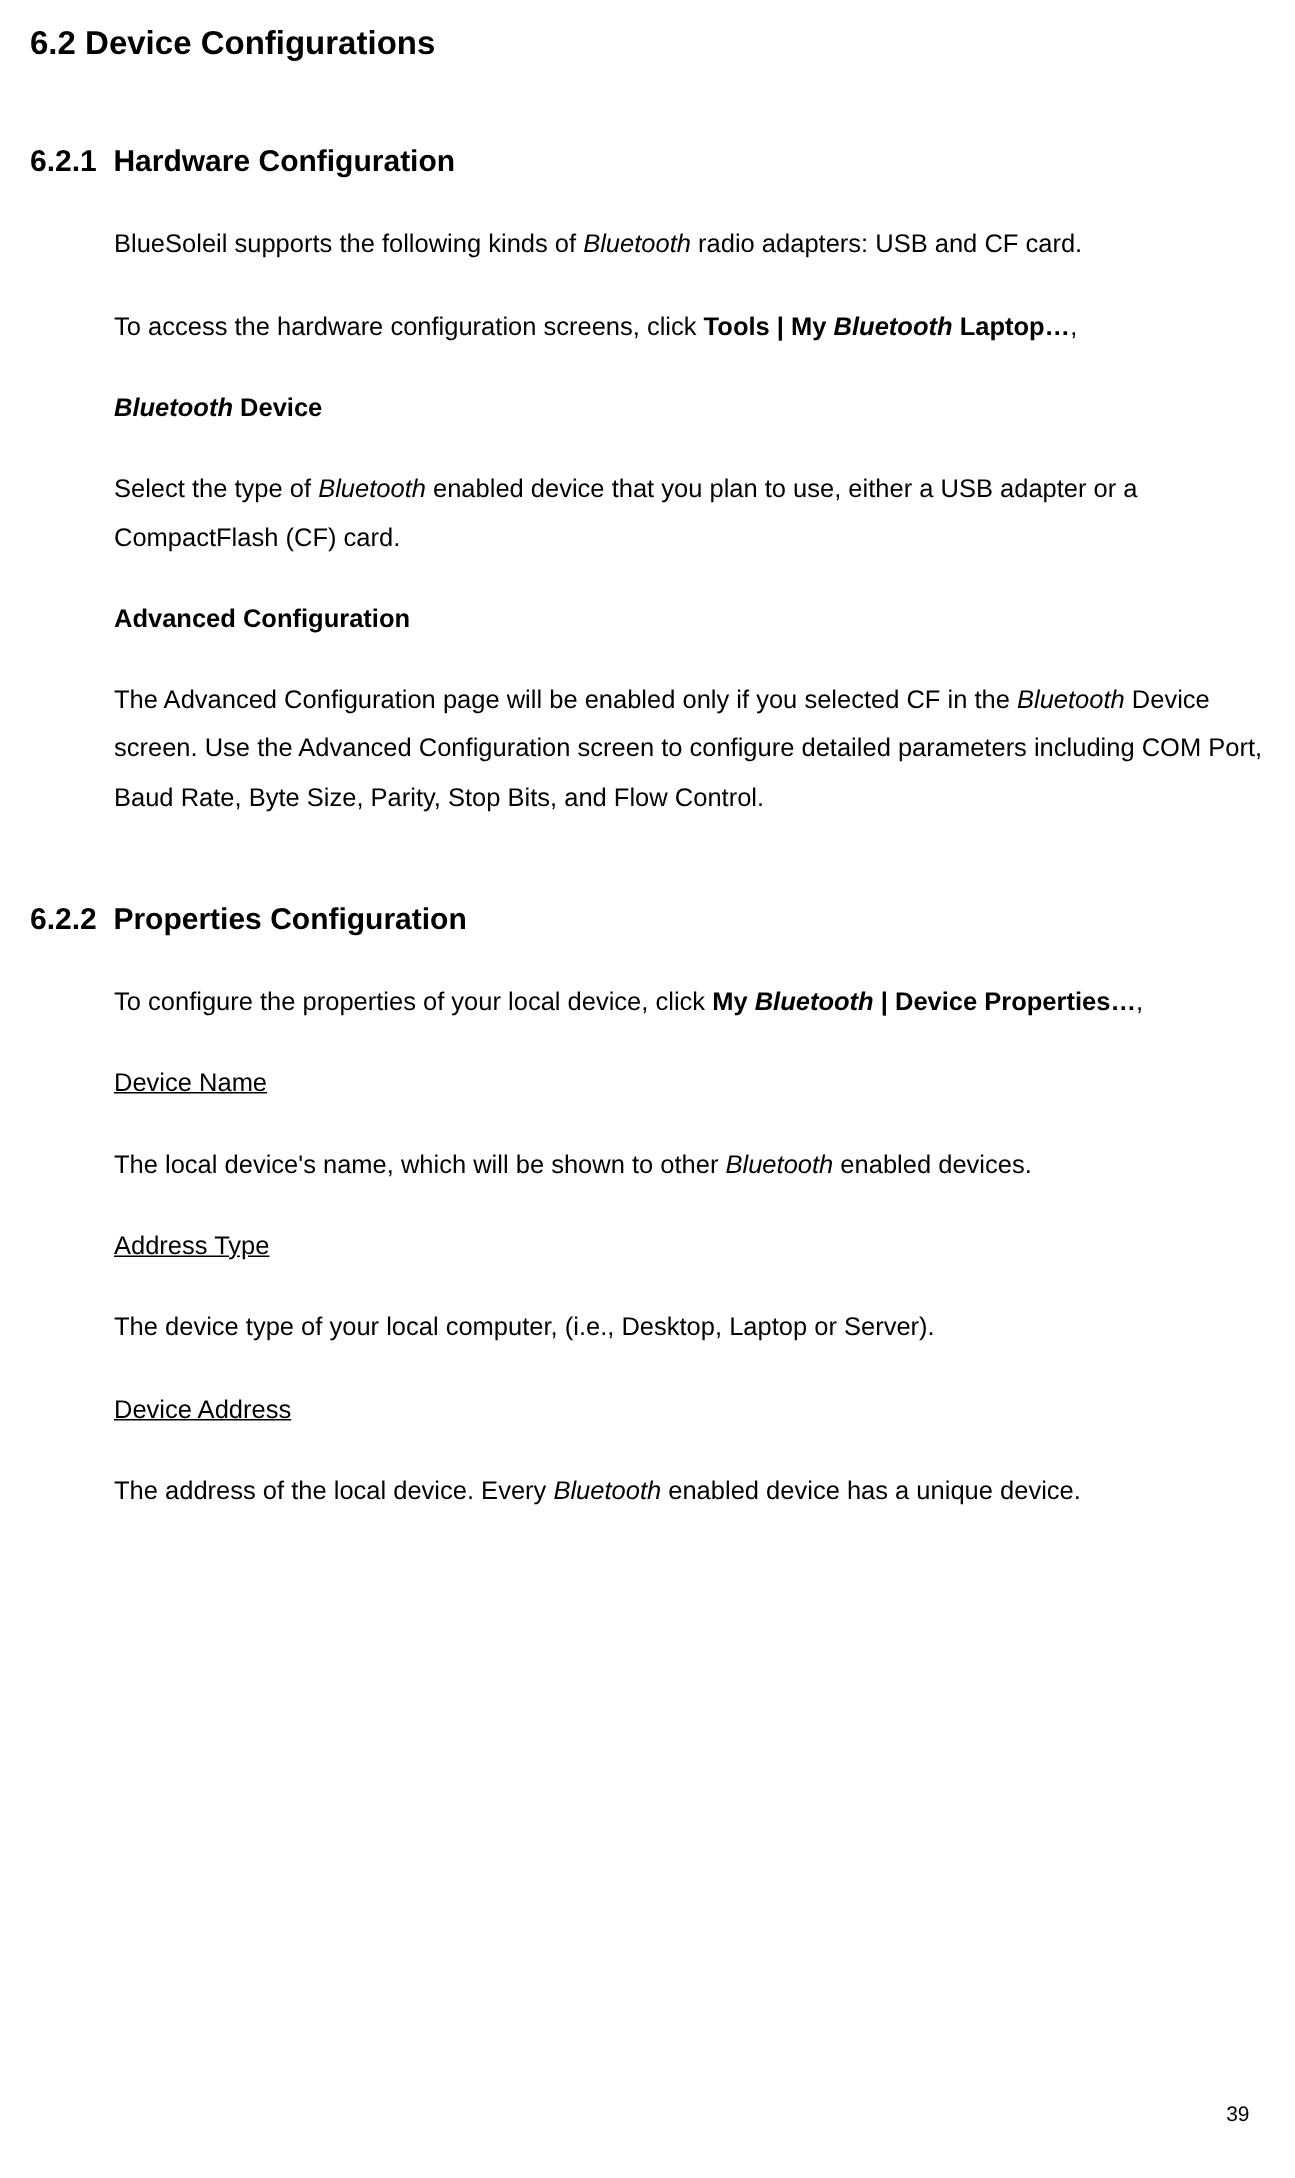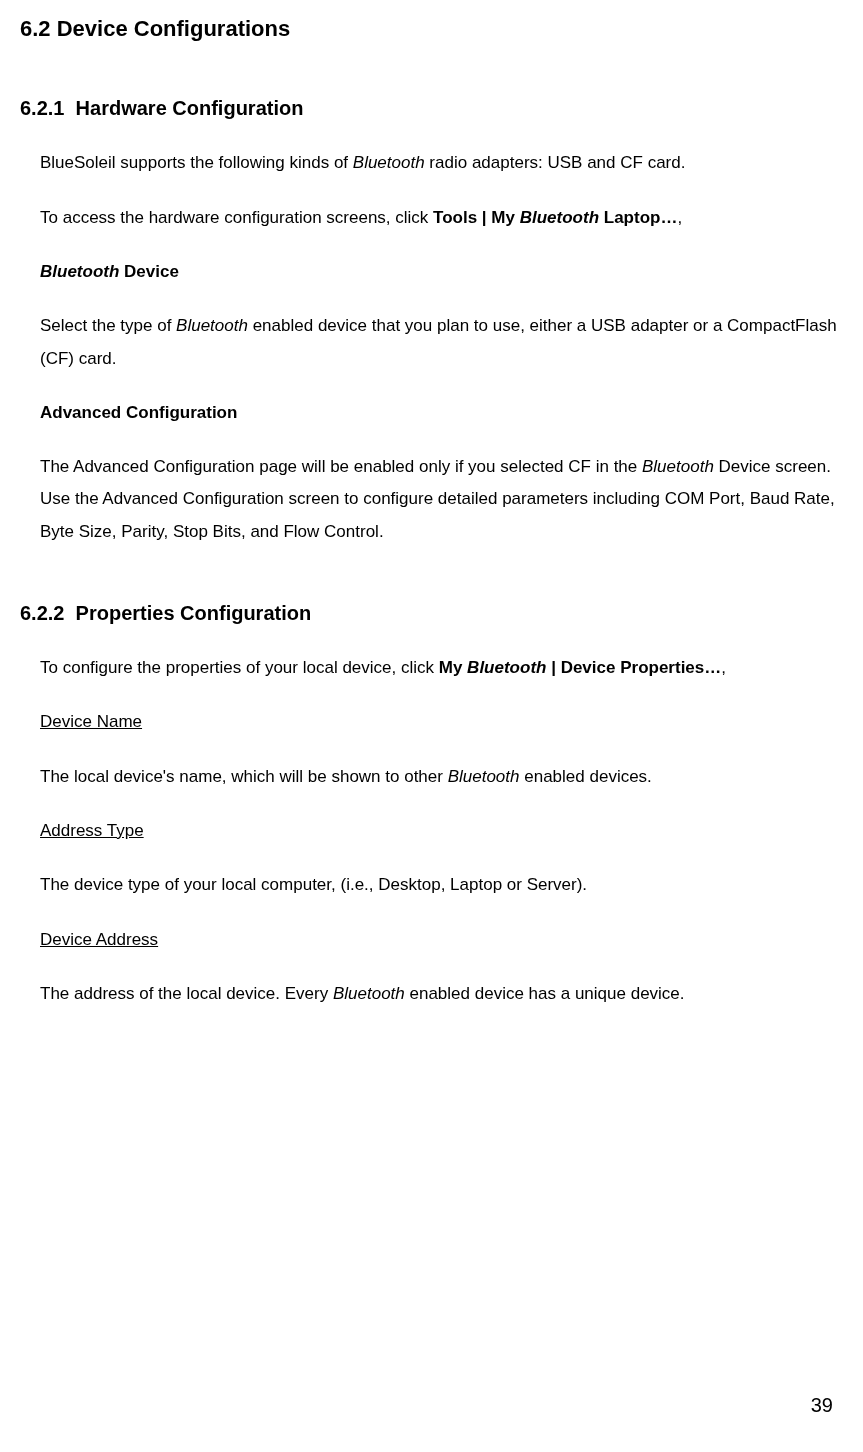--- a/index.html
+++ b/index.html
@@ -22,21 +22,21 @@
       font-size: 22px;
       font-weight: bold;
       margin-bottom: 44px;
     }
     .h3 {
       font-size: 20px;
       font-weight: bold;
       margin-bottom: 22px;
     }
     .indent {
-      margin-left: 20px;
+      margin-left: 56px;
     }
     .para {
       margin-bottom: 22px;
       line-height: 1.9;
     }
     .bold {
       font-weight: bold;
     }
     .italic {
       font-style: italic;
@@ -44,21 +44,21 @@
     .underline {
       text-decoration: underline;
     }
     .section-gap {
       margin-top: 48px;
     }
     .page-number {
       position: absolute;
       bottom: 30px;
       right: 30px;
-      font-size: 20px;
+      font-size: 14px;
     }
   </style>
 </head>
 <body>
 
 <div class="h2">
   <span>6.2</span>
   <span>Device Configurations</span>
 </div>
 

